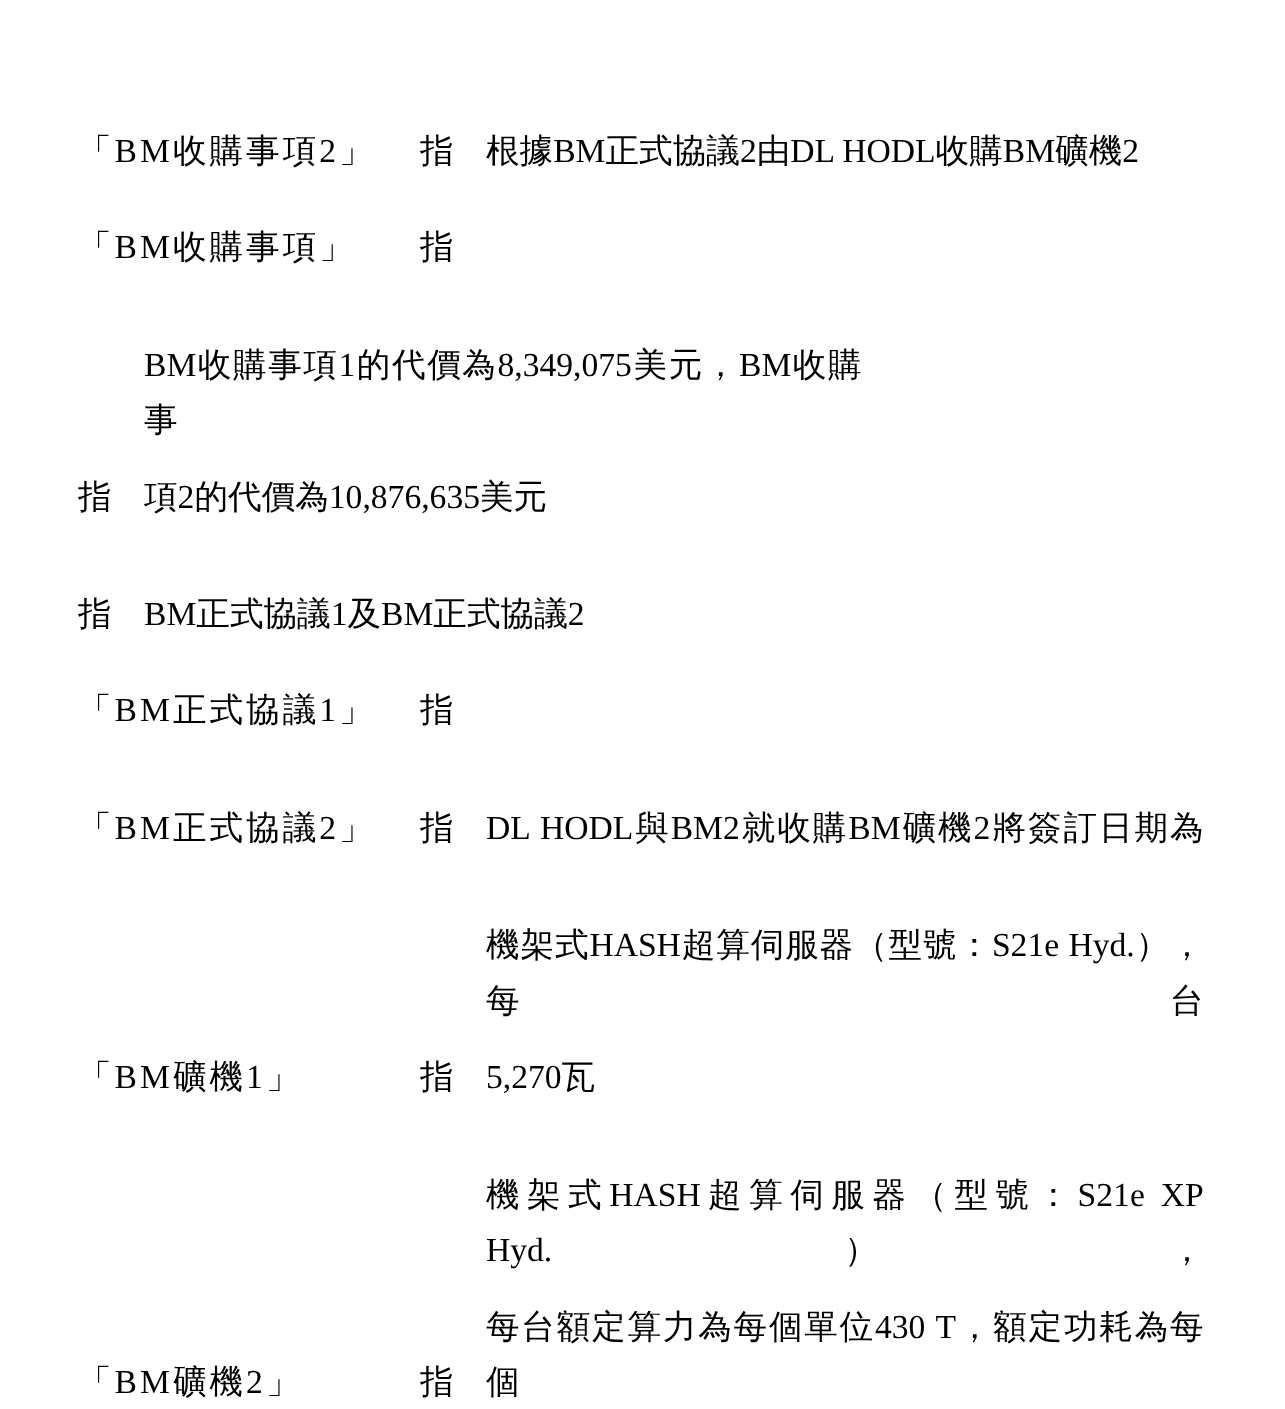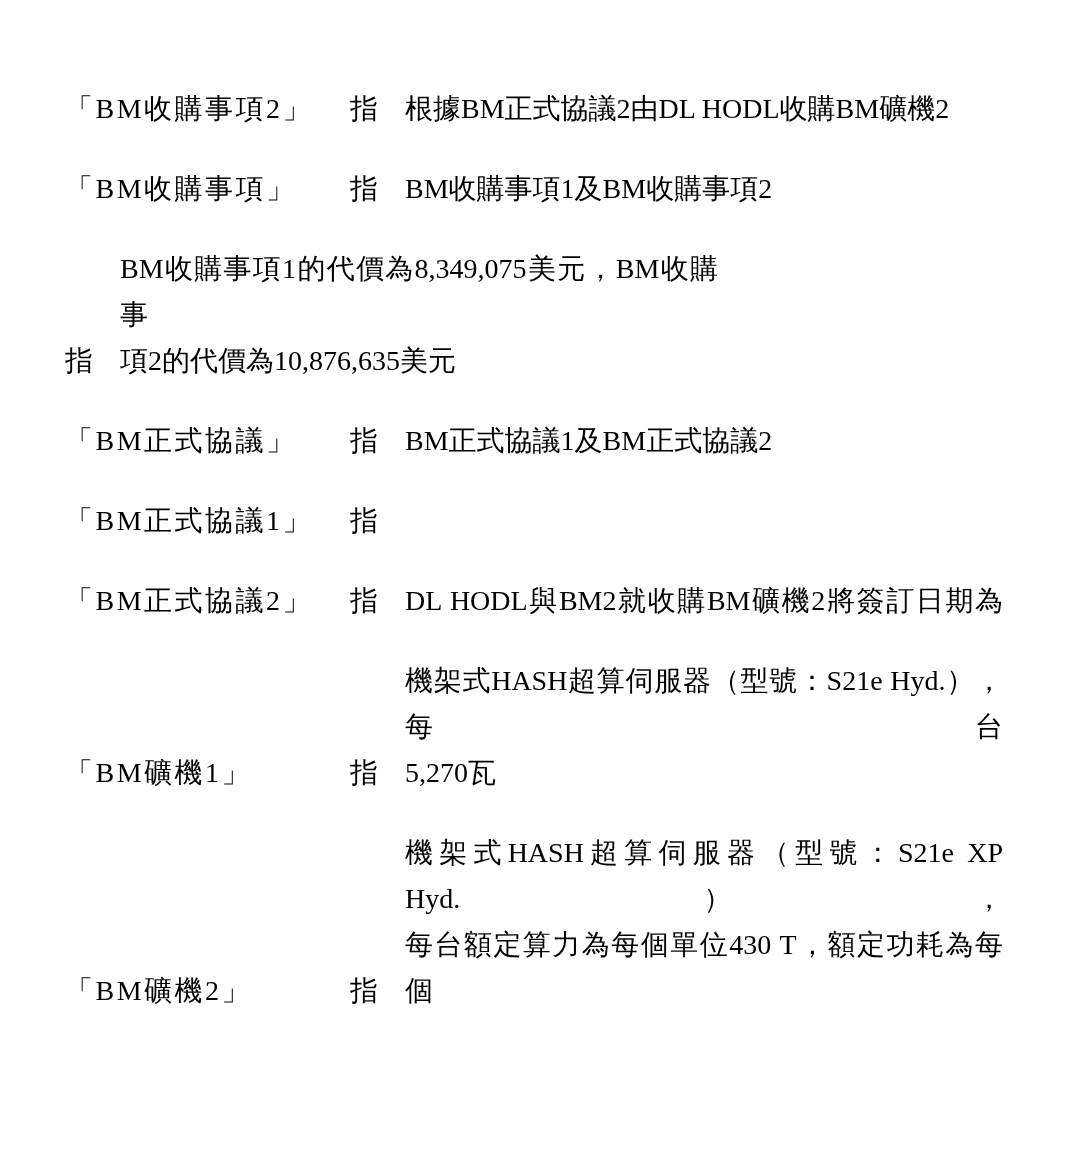--- a/index.html
+++ b/index.html
@@ -35,20 +35,21 @@
     flex: 0 0 55px;
   }
   .def {
     width: 598px;
     flex: 0 0 598px;
   }
   
   .dl {
     text-align: justify;
     text-align-last: justify;
+    margin-top: 18px;
   }
   .dl.last {
     text-align: left;
     text-align-last: left;
   }
 </style>
 </head>
 <body>
 
 <div class="page">
@@ -57,35 +58,31 @@
     <div class="term">「BM收購事項2」</div>
     <div class="means">指</div>
     <div class="def">
       <div class="dl last">根據BM正式協議2由DL HODL收購BM礦機2</div>
     </div>
   </div>
 
   <div class="entry">
     <div class="term">「BM收購事項」</div>
     <div class="means">指</div>
-    <div class="def">
-      <div class="dl last">BM收購事項1及BM收購事項2</div>
-    </div>
   </div>
 
   <div class="entry">
     <div class="means">指</div>
     <div class="def">
       <div class="dl">BM收購事項1的代價為8,349,075美元，BM收購事</div>
       <div class="dl last">項2的代價為10,876,635美元</div>
     </div>
   </div>
 
   <div class="entry">
-    <div class="term">「BM正式協議」</div>
     <div class="means">指</div>
     <div class="def">
       <div class="dl last">BM正式協議1及BM正式協議2</div>
     </div>
   </div>
 
   <div class="entry">
     <div class="term">「BM正式協議1」</div>
     <div class="means">指</div>
   </div>

